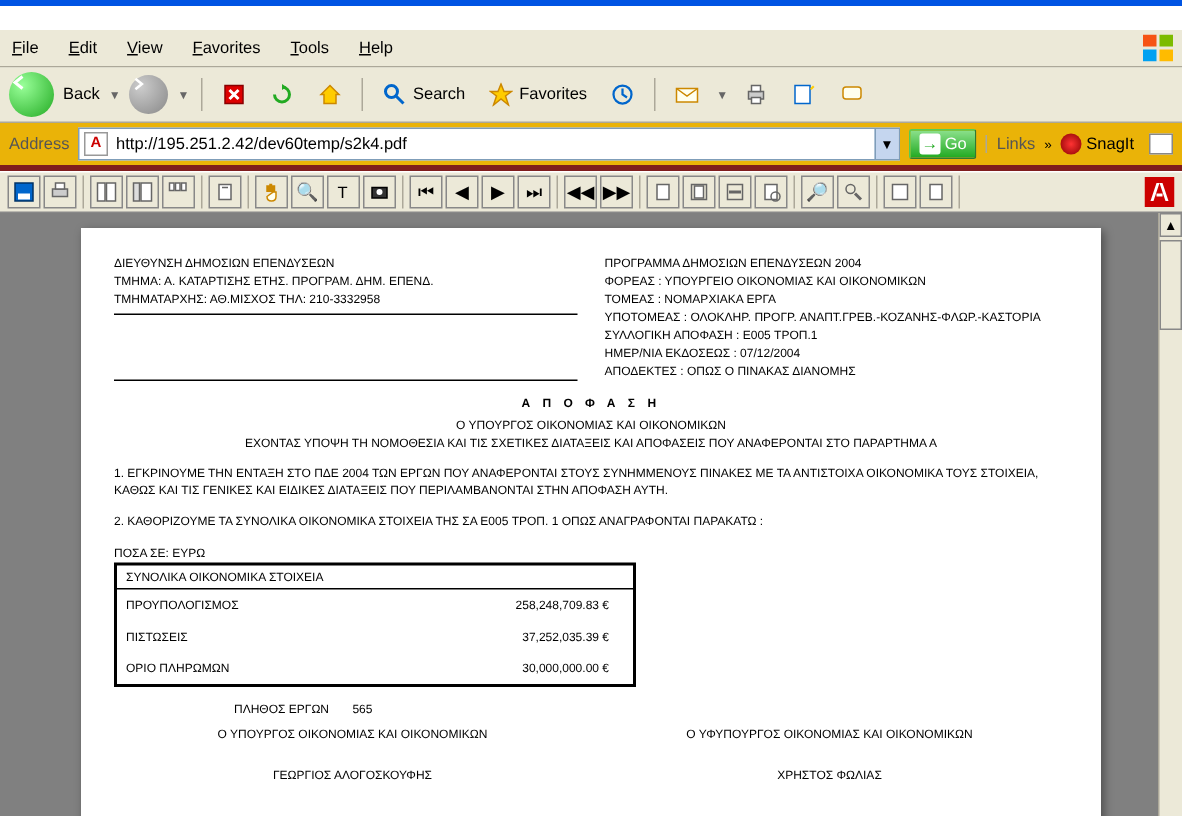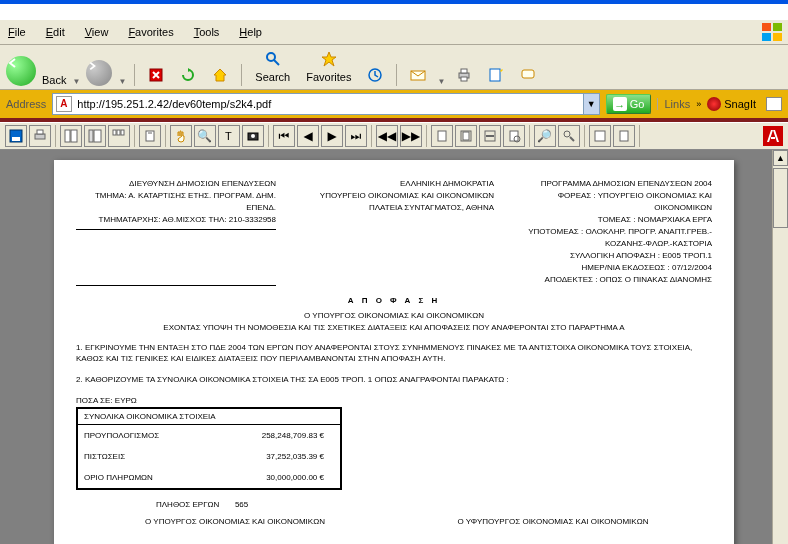--- a/index.html
+++ b/index.html
@@ -7,22 +7,22 @@
 
 
 .titlebar { height: 4px; background: linear-gradient(to bottom, #0054e3, #0054e3); }
 .menubar { background: #ece9d8; border-bottom: 1px solid #aca899; padding: 2px 4px; display: flex; gap: 12px; align-items: center; margin-top: 16px; }
 .menubar span { padding: 2px 4px; }
 .menubar span:first-letter { text-decoration: underline; }
 .menubar .spacer { flex: 1; }
 .winlogo { width: 24px; height: 20px; display: flex; align-items: center; justify-content: center; }
 .winlogo svg { width: 20px; height: 18px; }
 
-.toolbar1 { background: #ece9d8; border-bottom: 1px solid #aca899; padding: 3px 6px; display: flex; gap: 6px; align-items: flex-end; }
-.tb-btn { display: flex; align-items: center; gap: 4px; padding: 2px 4px; border: 1px solid transparent; border-radius: 3px; flex-direction: column; }
+.toolbar1 { background: #ece9d8; border-bottom: 1px solid #aca899; padding: 3px 6px; display: flex; gap: 6px; align-items: center; }
+.tb-btn { display: flex; align-items: center; gap: 4px; padding: 2px 4px; border: 1px solid transparent; border-radius: 3px; }
 .nav-back { background: radial-gradient(circle at 30% 30%, #9f9, #2a2); width: 30px; height: 30px; border-radius: 50%; }
 .nav-fwd { background: radial-gradient(circle at 30% 30%, #ccc, #888); width: 26px; height: 26px; border-radius: 50%; }
 .ico { width: 16px; height: 16px; display: inline-block; }
 .sep { width: 1px; height: 22px; background: #aca899; margin: 0 2px; }
 .chev { font-size: 8px; color: #666; }
 
 .addrbar { background: #eab308; border-bottom: 4px solid #7f1d1d; padding: 3px 6px; display: flex; gap: 6px; align-items: center; }
 .addr-label { color: #555; }
 .addr-combo { flex: 1; display: flex; border: 1px solid #7f9db9; background: #fff; height: 22px; align-items: center; }
 .addr-ico { width: 16px; height: 16px; margin: 0 3px; background: #fff; border: 1px solid #999; position: relative; }
@@ -44,32 +44,32 @@
 
 
 .doc-area { background: #808080; height: calc(544px - 4px - 23px - 36px - 30px - 28px); display: flex; position: relative; }
 .doc-scroll { position: absolute; right: 0; top: 0; bottom: 0; width: 16px; background: #ece9d8; border-left: 1px solid #aca899; }
 .doc-scroll .up, .doc-scroll .down { height: 16px; background: #ece9d8; border: 1px solid #888; text-align: center; font-size: 9px; line-height: 14px; }
 .doc-scroll .track { flex: 1; }
 .doc-scroll .thumb { background: #ece9d8; border: 1px solid #888; height: 60px; margin-top: 2px; }
 
 .page { background: #fff; margin: 10px auto; width: 680px; padding: 18px 22px; font-family: Arial, sans-serif; font-size: 8px; color: #000; box-shadow: 2px 2px 6px rgba(0,0,0,0.4); }
 
-.hdr-cols { display: flex; gap: 18px; margin-bottom: 10px; text-align: right; }
+.hdr-cols { display: flex; gap: 18px; margin-bottom: 10px; }
 .hdr-cols > div { flex: 1; line-height: 1.5; }
 .hdr-cols .col-l { border-bottom: 1px solid #000; padding-bottom: 4px; }
 
 .center { text-align: center; }
 .title-aposfasi { letter-spacing: 3px; font-weight: bold; margin: 6px 0; }
 .sub-line { margin: 3px 0; }
 
 .body-text { margin: 10px 0 4px; line-height: 1.4; }
 
 .posa-label { margin-top: 10px; }
-.fin-table { border: 2px solid #000; width: 266px; margin-top: 2px; }
+.fin-table { border: 2px solid #000; width: 348px; margin-top: 2px; }
 .fin-header { border-bottom: 1px solid #000; padding: 3px 6px; font-size: 8px; }
 .fin-row { display: flex; padding: 6px; }
 .fin-row .lbl { width: 150px; }
 .fin-row .val { text-align: right; flex: 1; padding-right: 10px; }
 
 .count-row { margin: 10px 0 6px 80px; }
 .sig-row { display: flex; margin-top: 8px; }
 .sig-row > div { flex: 1; text-align: center; }
 .sig-names { display: flex; margin-top: 18px; }
 .sig-names > div { flex: 1; text-align: center; }
@@ -325,25 +325,20 @@
     </div>
 </div>
 
 <div class="doc-area">
   <div class="page">
     <div class="hdr-cols">
       <div class="col-l">
         <div>ΔΙΕΥΘΥΝΣΗ ΔΗΜΟΣΙΩΝ ΕΠΕΝΔΥΣΕΩΝ</div>
         <div>ΤΜΗΜΑ: Α. ΚΑΤΑΡΤΙΣΗΣ ΕΤΗΣ. ΠΡΟΓΡΑΜ. ΔΗΜ. ΕΠΕΝΔ.</div>
         <div style="border-bottom:1px solid #000;padding-bottom:3px;margin-bottom:3px;">ΤΜΗΜΑΤΑΡΧΗΣ:  ΑΘ.ΜΙΣΧΟΣ ΤΗΛ: 210-3332958</div>
-      </div>
-      <div>
-        <div>ΕΛΛΗΝΙΚΗ ΔΗΜΟΚΡΑΤΙΑ</div>
-        <div>ΥΠΟΥΡΓΕΙΟ ΟΙΚΟΝΟΜΙΑΣ ΚΑΙ ΟΙΚΟΝΟΜΙΚΩΝ</div>
-        <div>ΠΛΑΤΕΙΑ ΣΥΝΤΑΓΜΑΤΟΣ, ΑΘΗΝΑ</div>
       </div>
       <div>
         <div>ΠΡΟΓΡΑΜΜΑ ΔΗΜΟΣΙΩΝ ΕΠΕΝΔΥΣΕΩΝ 2004</div>
         <div>ΦΟΡΕΑΣ :  ΥΠΟΥΡΓΕΙΟ ΟΙΚΟΝΟΜΙΑΣ ΚΑΙ ΟΙΚΟΝΟΜΙΚΩΝ</div>
         <div>ΤΟΜΕΑΣ :  ΝΟΜΑΡΧΙΑΚΑ ΕΡΓΑ</div>
         <div>ΥΠΟΤΟΜΕΑΣ :  ΟΛΟΚΛΗΡ. ΠΡΟΓΡ. ΑΝΑΠΤ.ΓΡΕΒ.-ΚΟΖΑΝΗΣ-ΦΛΩΡ.-ΚΑΣΤΟΡΙΑ</div>
         <div>ΣΥΛΛΟΓΙΚΗ ΑΠΟΦΑΣΗ : E005 ΤΡΟΠ.1</div>
         <div>ΗΜΕΡ/ΝΙΑ ΕΚΔΟΣΕΩΣ :  07/12/2004</div>
         <div>ΑΠΟΔΕΚΤΕΣ : ΟΠΩΣ Ο ΠΙΝΑΚΑΣ ΔΙΑΝΟΜΗΣ</div>
       </div>

